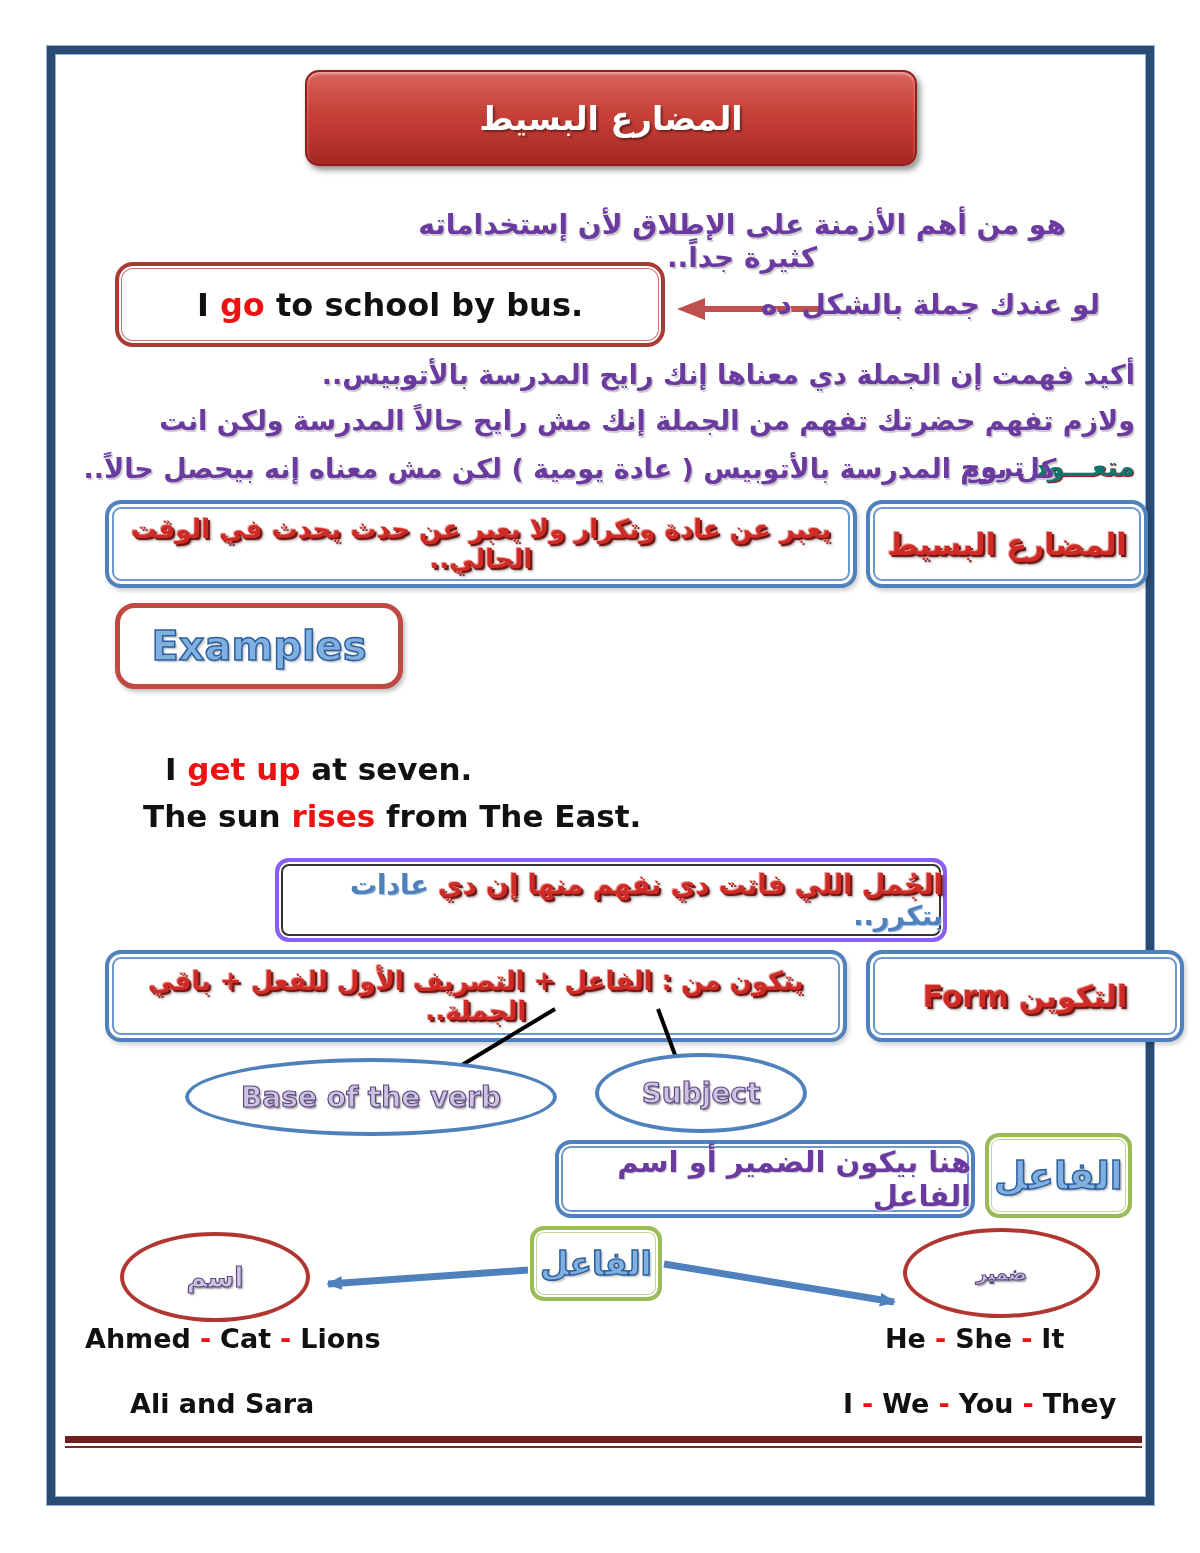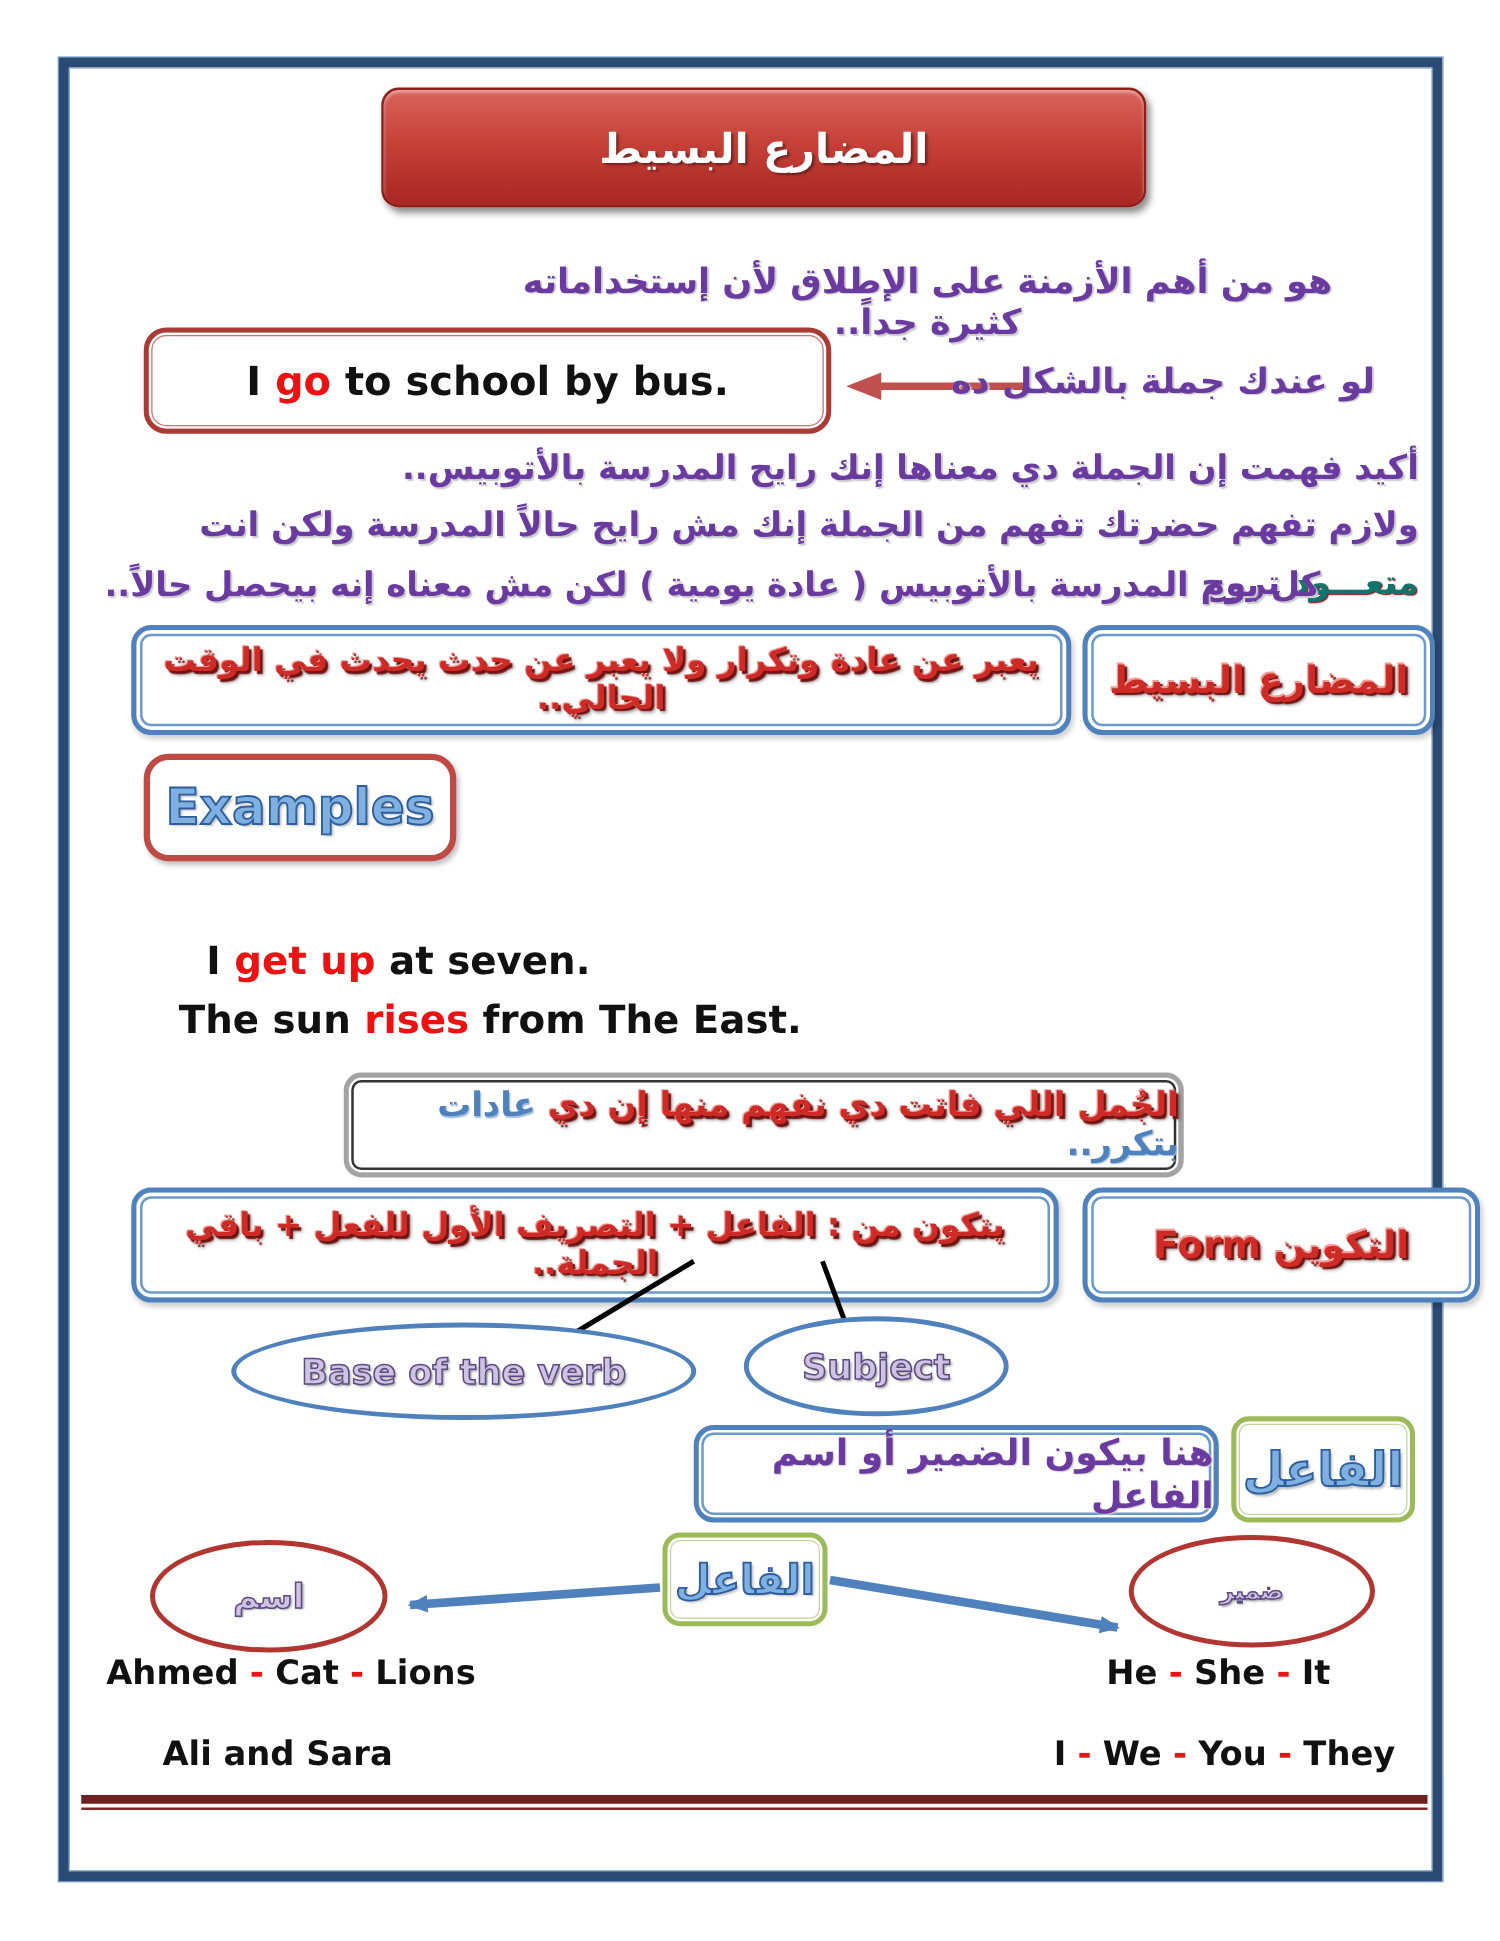--- a/index.html
+++ b/index.html
@@ -56,38 +56,38 @@
     display:flex; align-items:center; justify-content:center; text-align:center;
   }
   .red3d {
     color:#ce2b26; font-weight:bold;
     text-shadow:-1px -1px 0 #f29a95, 2px 2px 1px #6f1310, 3px 3px 3px rgba(0,0,0,.35);
   }
   .def-body  { left:105px; top:500px; width:752px; height:88px; font-size:26px; }
   .def-title { left:866px; top:500px; width:282px; height:88px; font-size:30px; }
 
   .examples-box {
-    left:115px; top:603px; width:250px; height:86px;
+    left:115px; top:603px; width:288px; height:86px;
     border:5px solid #bf4a44; border-radius:20px; background:#fff;
     box-shadow:2px 3px 4px rgba(0,0,0,.25);
     display:flex; align-items:center; justify-content:center;
   }
   .blue-comic {
     font-weight:bold; color:#7fb0e0; -webkit-text-stroke:1.5px #2d5f9e;
     text-shadow:2px 2px 2px rgba(0,0,0,.25);
   }
   .examples-box .blue-comic { font-size:40px; }
 
   .ex-sentence { font-size:31px; font-weight:bold; color:#111; }
   .ex1 { left:165px; top:727px;margin-top:24px; }
   .ex2 { left:143px; top:798px; }
 
   .note-box {
     left:275px; top:858px; width:672px; height:84px;
-    border:4px solid #a3a3a3; border-radius:14px; background:#fff;
+    border:4px solid #8b5cf6; border-radius:14px; background:#fff;
     box-shadow: inset 0 0 0 2px #fff, inset 0 0 0 4px #333;
     display:flex; align-items:center; justify-content:center;
     font-size:27px; font-weight:bold;
   }
   .note-blue { color:#4f81bd; text-shadow:1px 1px 1px #9fb9d8; }
 
   .form-body  { left:105px; top:950px; width:742px; height:92px; font-size:26px; }
   .form-title { left:866px; top:950px; width:318px; height:92px; font-size:30px; }
 
   .ellipse {

